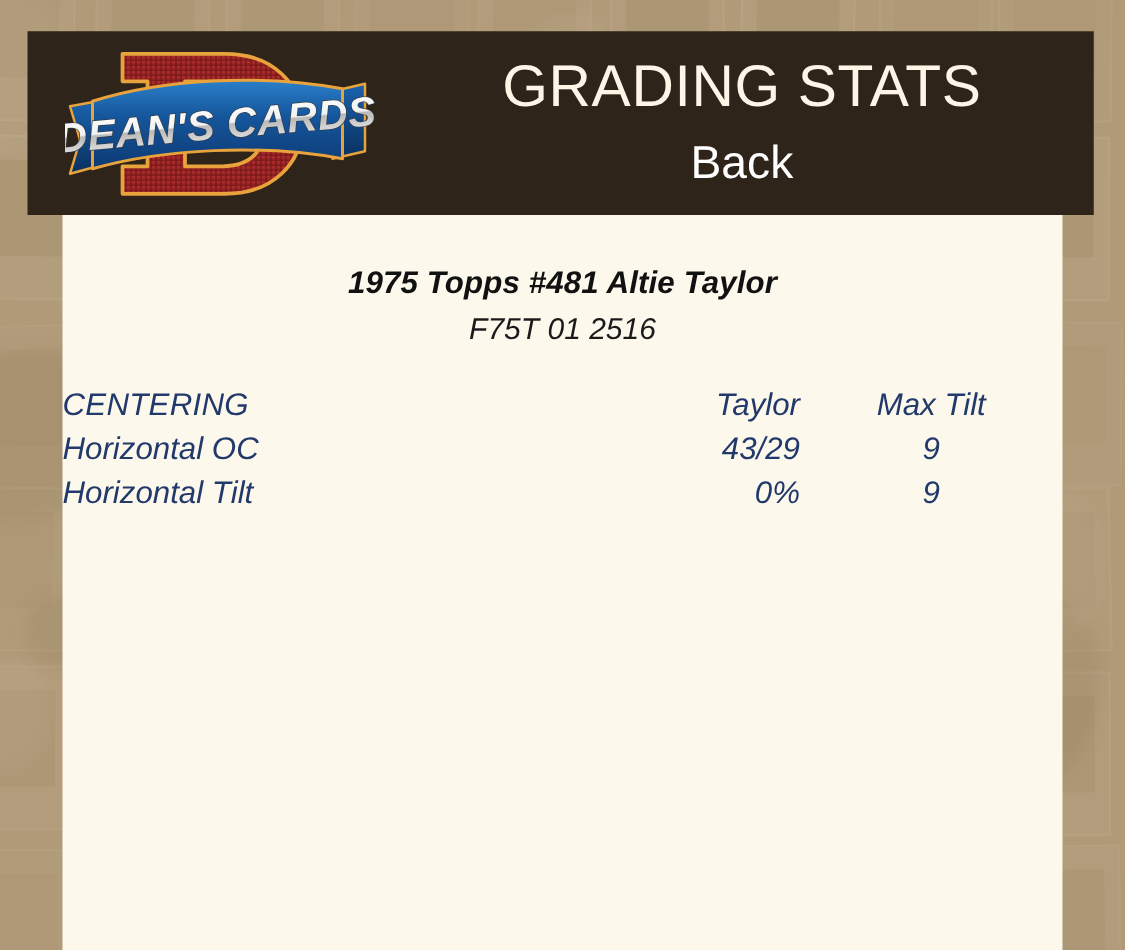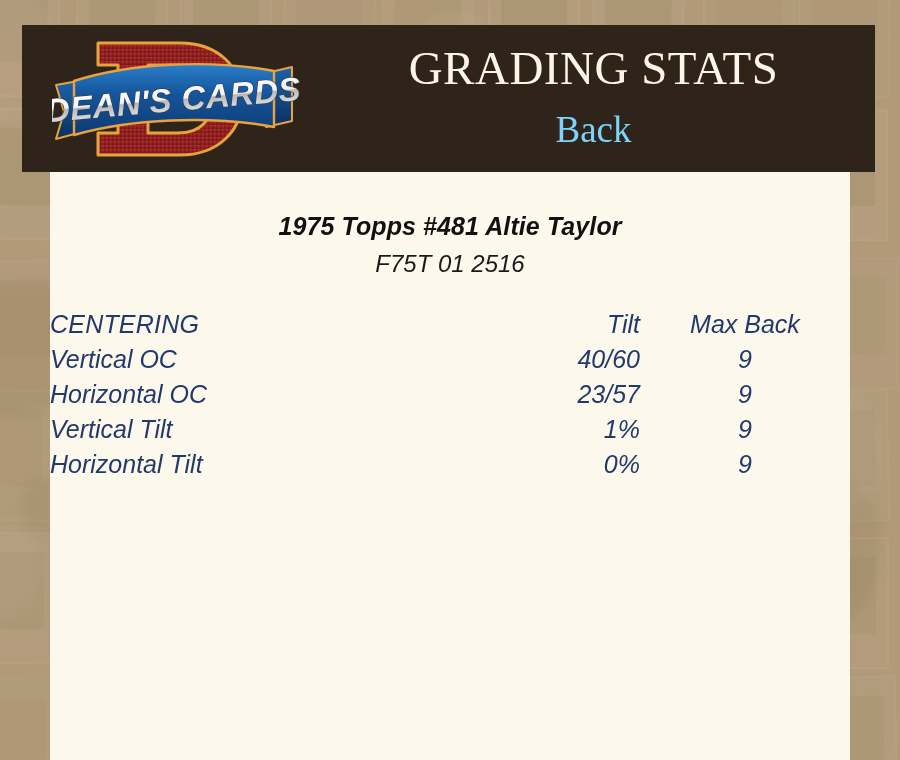--- a/index.html
+++ b/index.html
@@ -73,31 +73,30 @@
     position: absolute;
     left: 290px;
     right: 0;
     top: 0;
     bottom: 0;
     display: flex;
     flex-direction: column;
     align-items: center;
     justify-content: center;
     padding-bottom: 2px;
-    font-family: Liberation Serif, serif;
   }
   #grading-title {
     color: #fdf6e7;
     font-size: 47px;
     font-weight: 400;
     letter-spacing: 0.5px;
     line-height: 1.05;
   }
   #grading-subtitle {
-    color: #7dd3fc;
+    color: #ffffff;
     font-size: 37px;
     font-weight: 400;
     line-height: 1.15;
     margin-top: 16px;
   }
 
   
   #content-panel {
     position: absolute;
     left: 50px;
@@ -335,36 +334,26 @@
 
   <table id="stats-table">
     <colgroup>
       <col class="c-label">
         <col class="c-value">
         <col class="c-grade">
     </colgroup>
     <tbody id="stats-body">
         <tr>
           <th class="header-section">CENTERING</th>
-          <th class="header-value">Tilt</th>
-          <th class="header-grade">Max Back</th>
-        </tr>
-        <tr>
-          <td class="row-label">Vertical OC</td>
-          <td class="row-value">40/60</td>
-          <td class="row-grade">9</td>
+          <th class="header-value">Taylor</th>
+          <th class="header-grade">Max Tilt</th>
         </tr>
         <tr>
           <td class="row-label">Horizontal OC</td>
-          <td class="row-value">23/57</td>
-          <td class="row-grade">9</td>
-        </tr>
-        <tr>
-          <td class="row-label">Vertical Tilt</td>
-          <td class="row-value">1%</td>
+          <td class="row-value">43/29</td>
           <td class="row-grade">9</td>
         </tr>
         <tr>
           <td class="row-label">Horizontal Tilt</td>
           <td class="row-value">0%</td>
           <td class="row-grade">9</td>
         </tr>
       </tbody>
   </table>
 

